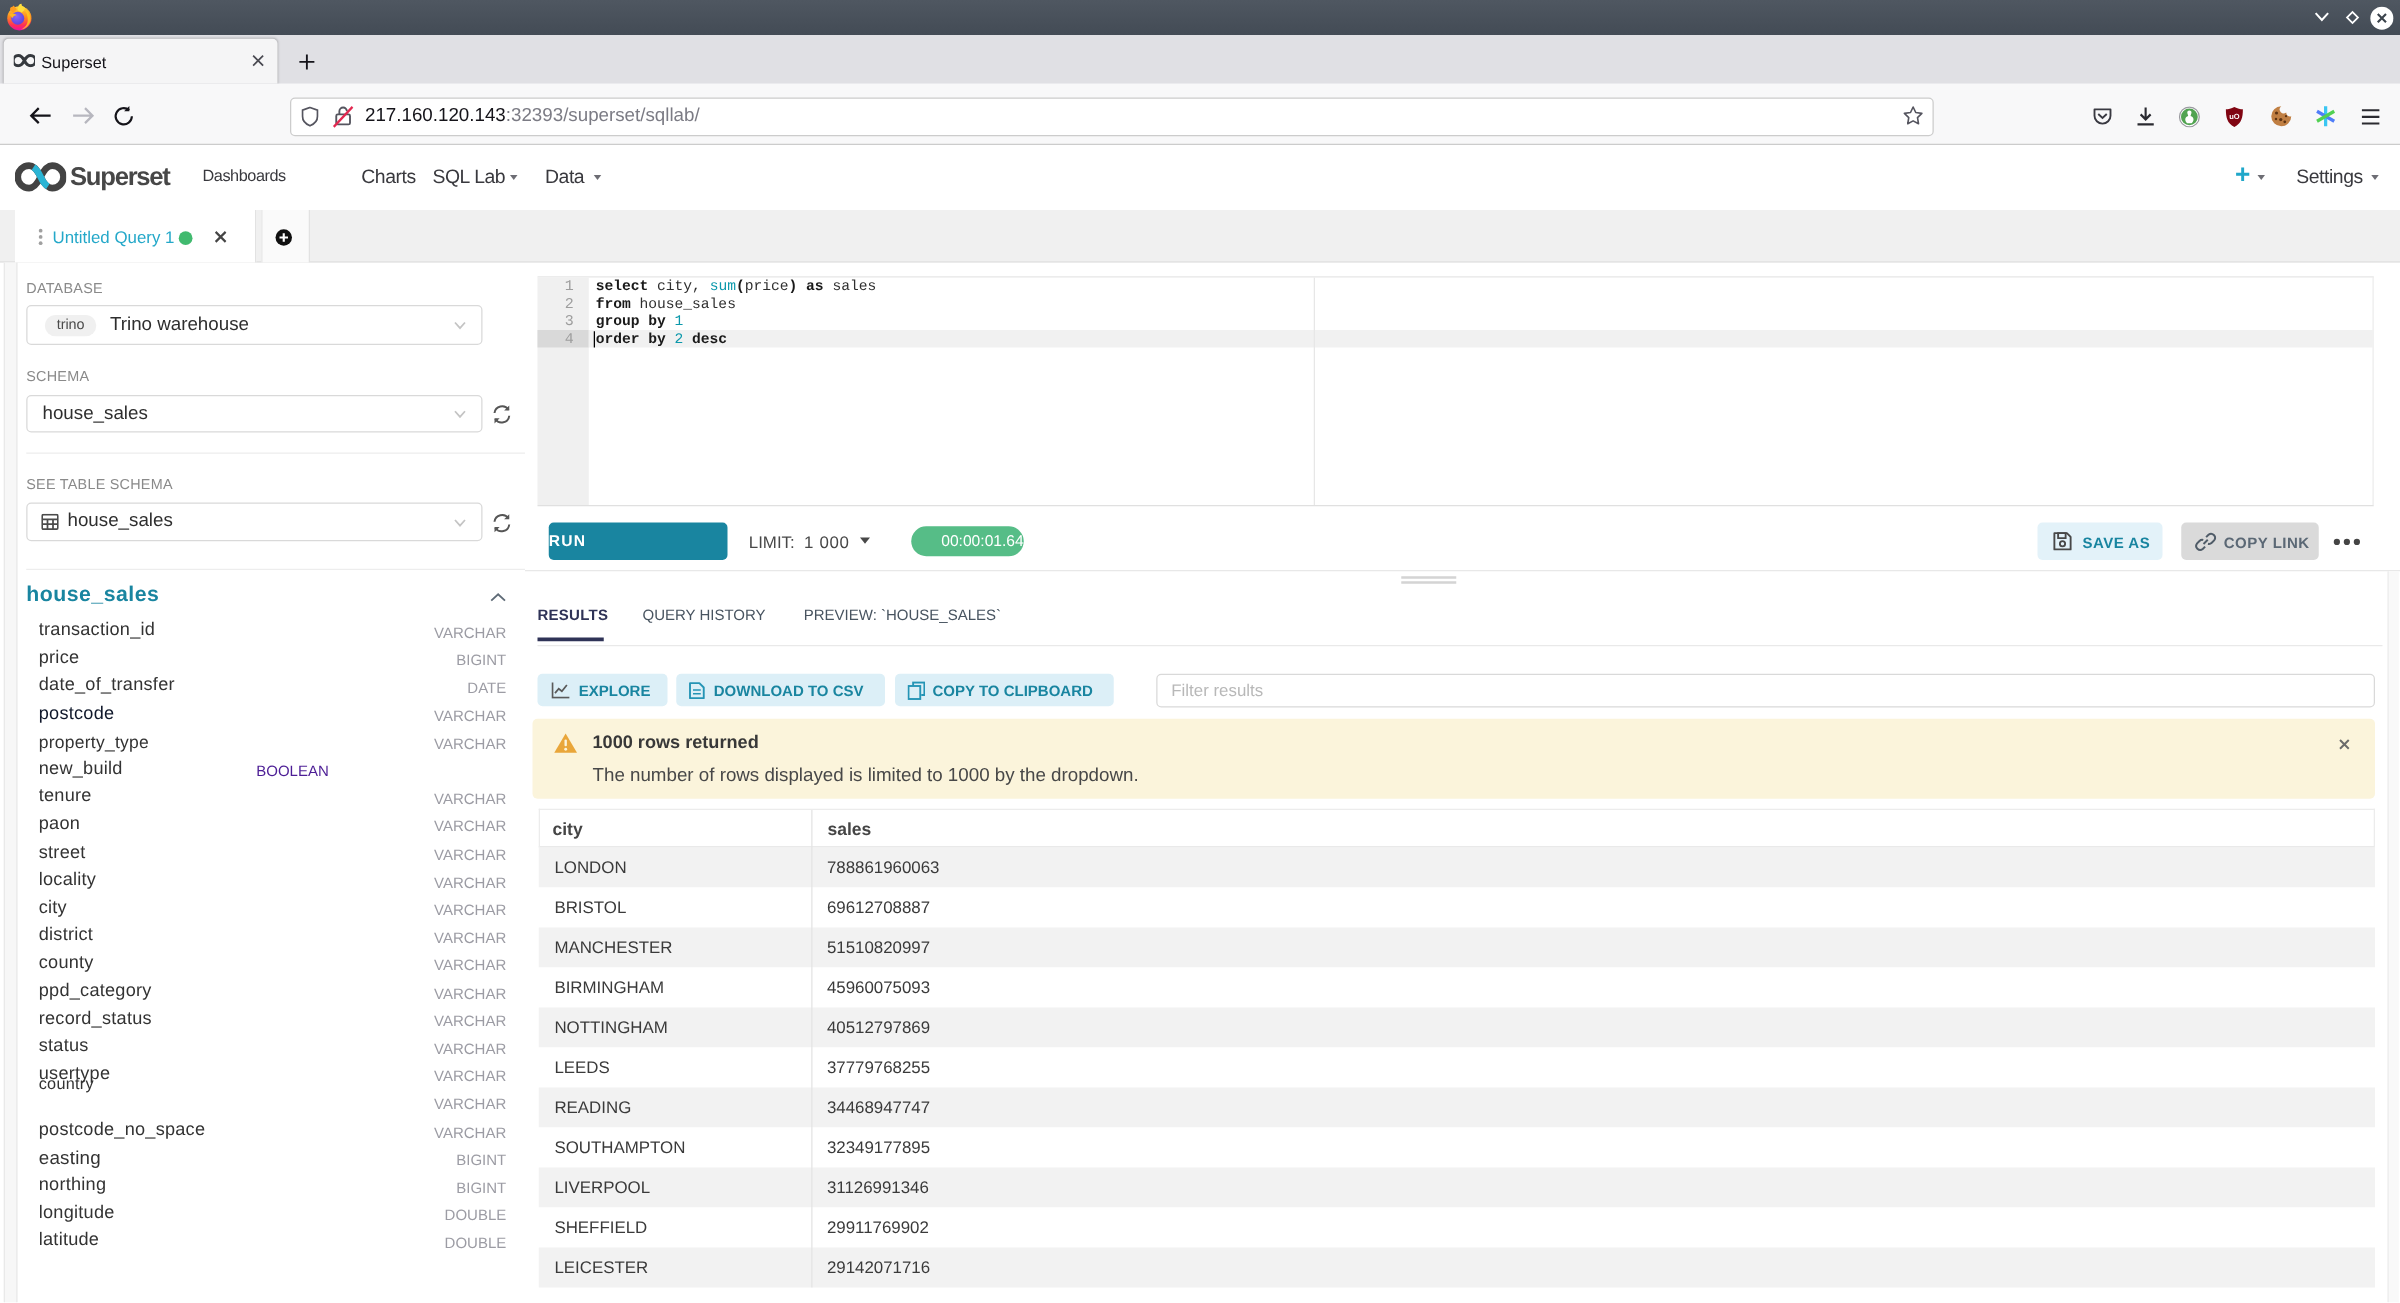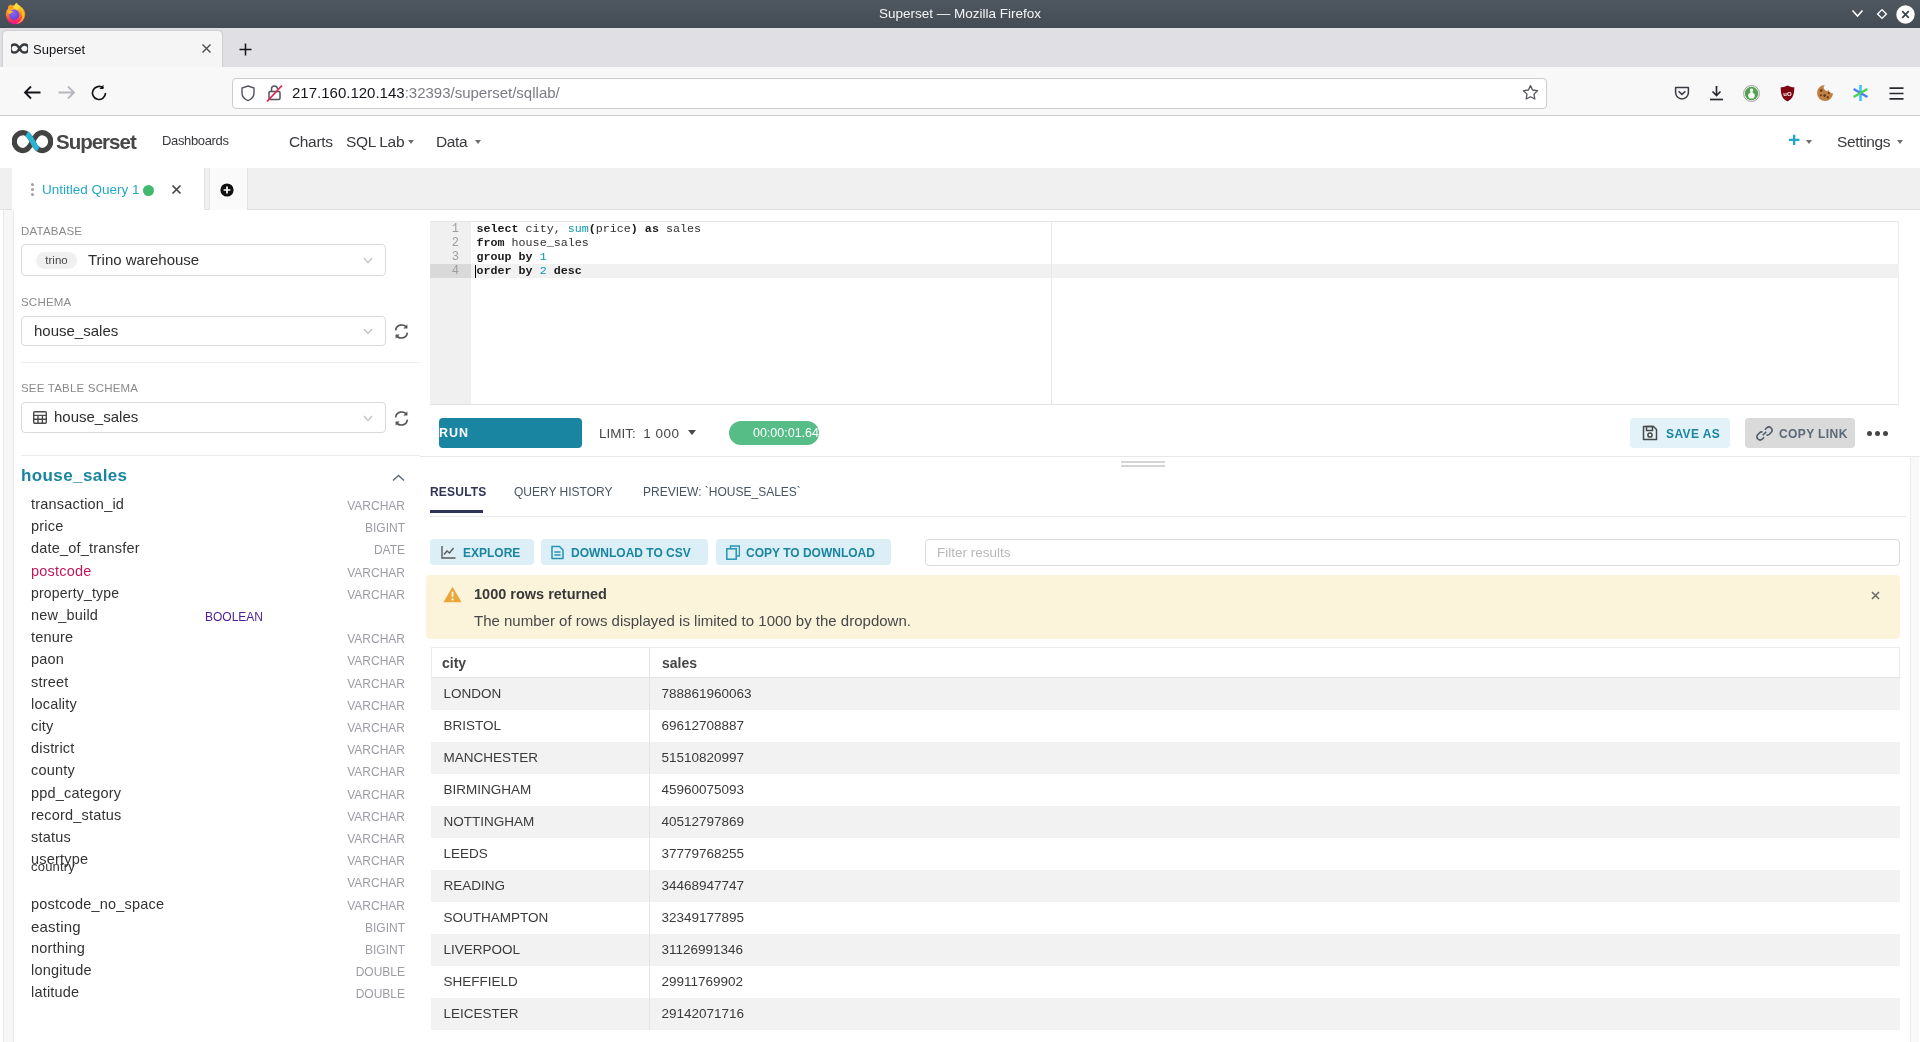--- a/index.html
+++ b/index.html
@@ -26,21 +26,20 @@
           <stop offset="100%" stop-color="#5a3fd8"></stop>
       </radialGradient>
     </defs>
     <circle cx="11.5" cy="12.6" r="9.7" fill="url(#ffb)"></circle>
     <path d="M10.6 3.4 C11 1.6 12.2 0.9 13.3 1.1 C13.2 2 13.6 2.6 14.4 2.9 C15.6 3.2 16.3 4.2 16.2 5.4 L13.4 8 L10 6.2z" fill="#ffdf3d"></path>
     <path d="M4.6 6.6 C3.6 5.6 4 3.9 5.2 3.6 C6 3.4 6.6 3 6.9 2.3 L9.4 5.4 L6.6 8.2z" fill="#ff9c20"></path>
     <circle cx="10.2" cy="12.6" r="5.2" fill="url(#ffp)"></circle>
     <path d="M3.5 9.5 C5.5 8.2 8.3 8.9 9.4 10.2 C7.2 10.4 6.3 11.3 5.9 12.6 C5.2 11.5 4 10.3 3.5 9.5z" fill="#ffb81f"></path>
     <path d="M14.5 4.5 C18.3 6.1 21 9.9 20.5 14.2 C19.8 18.3 16.3 21.4 12.4 21.6 C16 20.3 18 17.6 18.2 14.3 C18.4 10.7 17 7 14.5 4.5z" fill="#ffc81f" opacity=".85"></path>
   </svg>
-  <div class="a" style="left:0;top:6px;width:1920px;text-align:center;font-size:13.5px;color:#f4f5f6">Superset — Mozilla Firefox</div>
   <svg class="a" style="left:1851px;top:9px" width="13" height="9" viewBox="0 0 13 9">
       <polyline points="1.5,1.5 6.5,7 11.5,1.5" fill="none" stroke="#fff" stroke-width="1.6"></polyline>
     </svg>
   <svg class="a" style="left:1875px;top:7px" width="14" height="14" viewBox="0 0 14 14">
       <rect x="3.9" y="3.9" width="6.2" height="6.2" transform="rotate(45 7 7)" fill="none" stroke="#fff" stroke-width="1.4"></rect>
     </svg>
   <svg class="a" style="left:1896px;top:5px" width="19" height="19" viewBox="0 0 19 19">
       <circle cx="9.5" cy="9.5" r="9.2" fill="#fff"></circle>
       <path d="M6.2 6.2 L12.8 12.8 M12.8 6.2 L6.2 12.8" stroke="#3c444d" stroke-width="1.7"></path>
     </svg>
@@ -201,21 +200,21 @@
 <svg class="a" style="left:392px;top:474px" width="13" height="8" viewBox="0 0 13 8">
     <polyline points="1,6.5 6.5,1.5 12,6.5" fill="none" stroke="#5f6b77" stroke-width="1.5"></polyline>
   </svg>
 
 <div class="a" style="left:31px;top:496.0px;font-size:14.5px;letter-spacing:.2px;color:#333">transaction_id</div>
 <div class="a" style="left:205px;top:499.0px;width:200px;text-align:right;font-size:12px;color:#9c9ca4">VARCHAR</div>
 <div class="a" style="left:31px;top:518.2px;font-size:14.5px;letter-spacing:.2px;color:#333">price</div>
 <div class="a" style="left:205px;top:521.2px;width:200px;text-align:right;font-size:12px;color:#9c9ca4">BIGINT</div>
 <div class="a" style="left:31px;top:540.4px;font-size:14.5px;letter-spacing:.2px;color:#333">date_of_transfer</div>
 <div class="a" style="left:205px;top:543.4px;width:200px;text-align:right;font-size:12px;color:#9c9ca4">DATE</div>
-<div class="a" style="left:31px;top:562.6px;font-size:14.5px;letter-spacing:.2px;color:#be185d">postcode</div>
+<div class="a" style="left:31px;top:562.6px;font-size:14.5px;letter-spacing:.2px;color:#0f172a">postcode</div>
 <div class="a" style="left:205px;top:565.6px;width:200px;text-align:right;font-size:12px;color:#9c9ca4">VARCHAR</div>
 <div class="a" style="left:31px;top:584.8px;font-size:14px;letter-spacing:.2px;color:#333">property_type</div>
 <div class="a" style="left:205px;top:587.8px;width:200px;text-align:right;font-size:12px;color:#9c9ca4">VARCHAR</div>
 <div class="a" style="left:31px;top:607.0px;font-size:14.5px;letter-spacing:.2px;color:#333">new_build</div>
 <div class="a" style="left:205px;top:610.0px;width:200px;text-align:left;font-size:12px;color:#4c1d95">BOOLEAN</div>
 <div class="a" style="left:31px;top:629.2px;font-size:14.5px;letter-spacing:.2px;color:#333">tenure</div>
 <div class="a" style="left:205px;top:632.2px;width:200px;text-align:right;font-size:12px;color:#9c9ca4">VARCHAR</div>
 <div class="a" style="left:31px;top:651.4px;font-size:14.5px;letter-spacing:.2px;color:#333">paon</div>
 <div class="a" style="left:205px;top:654.4px;width:200px;text-align:right;font-size:12px;color:#9c9ca4">VARCHAR</div>
 <div class="a" style="left:31px;top:673.6px;font-size:14.5px;letter-spacing:.2px;color:#333">street</div>
@@ -306,21 +305,21 @@
   <path d="M1 1.5 h7.5 l3.5 3.5 v8.5 h-11z" fill="none" stroke="#2494b5" stroke-width="1.5" stroke-linejoin="round"></path>
   <path d="M3.4 7 h6.2 M3.4 10 h6.2" stroke="#2494b5" stroke-width="1.3"></path>
 </svg>
 <div class="a" style="left:571px;top:546px;font-size:12px;font-weight:bold;color:#1985a0;letter-spacing:0">DOWNLOAD TO CSV</div>
 
 <div class="a" style="left:716px;top:539px;width:175px;height:26px;background:#dceff7;border-radius:4px"></div>
 <svg class="a" style="left:726px;top:545px" width="14" height="15" viewBox="0 0 14 15">
   <path d="M4.5 3.5 V1 h9 v10 h-2.5" fill="none" stroke="#2494b5" stroke-width="1.5"></path>
   <rect x="0.8" y="3.8" width="9.4" height="10.4" fill="none" stroke="#2494b5" stroke-width="1.5"></rect>
 </svg>
-<div class="a" style="left:746px;top:546px;font-size:12px;font-weight:bold;color:#1985a0;letter-spacing:0">COPY TO DOWNLOAD</div>
+<div class="a" style="left:746px;top:546px;font-size:12px;font-weight:bold;color:#1985a0;letter-spacing:0">COPY TO CLIPBOARD</div>
 
 <div class="a" style="left:925px;top:539px;width:975px;height:27px;border:1px solid #d9d9d9;border-radius:4px;background:#fff"></div>
 <div class="a" style="left:937px;top:545px;font-size:13.5px;color:#b8b8b8">Filter results</div>
 
 <div class="a" style="left:426px;top:575px;width:1474px;height:64px;background:#fbf4db;border-radius:4px"></div>
 <svg class="a" style="left:443px;top:586px" width="19" height="17" viewBox="0 0 19 17">
   <path d="M9.5 0.8 L18.6 16.2 H0.4z" fill="#e9a63a"></path>
   <rect x="8.6" y="5.5" width="1.9" height="5.5" rx="0.9" fill="#fbf4db"></rect>
   <circle cx="9.55" cy="13.4" r="1.15" fill="#fbf4db"></circle>
 </svg>

